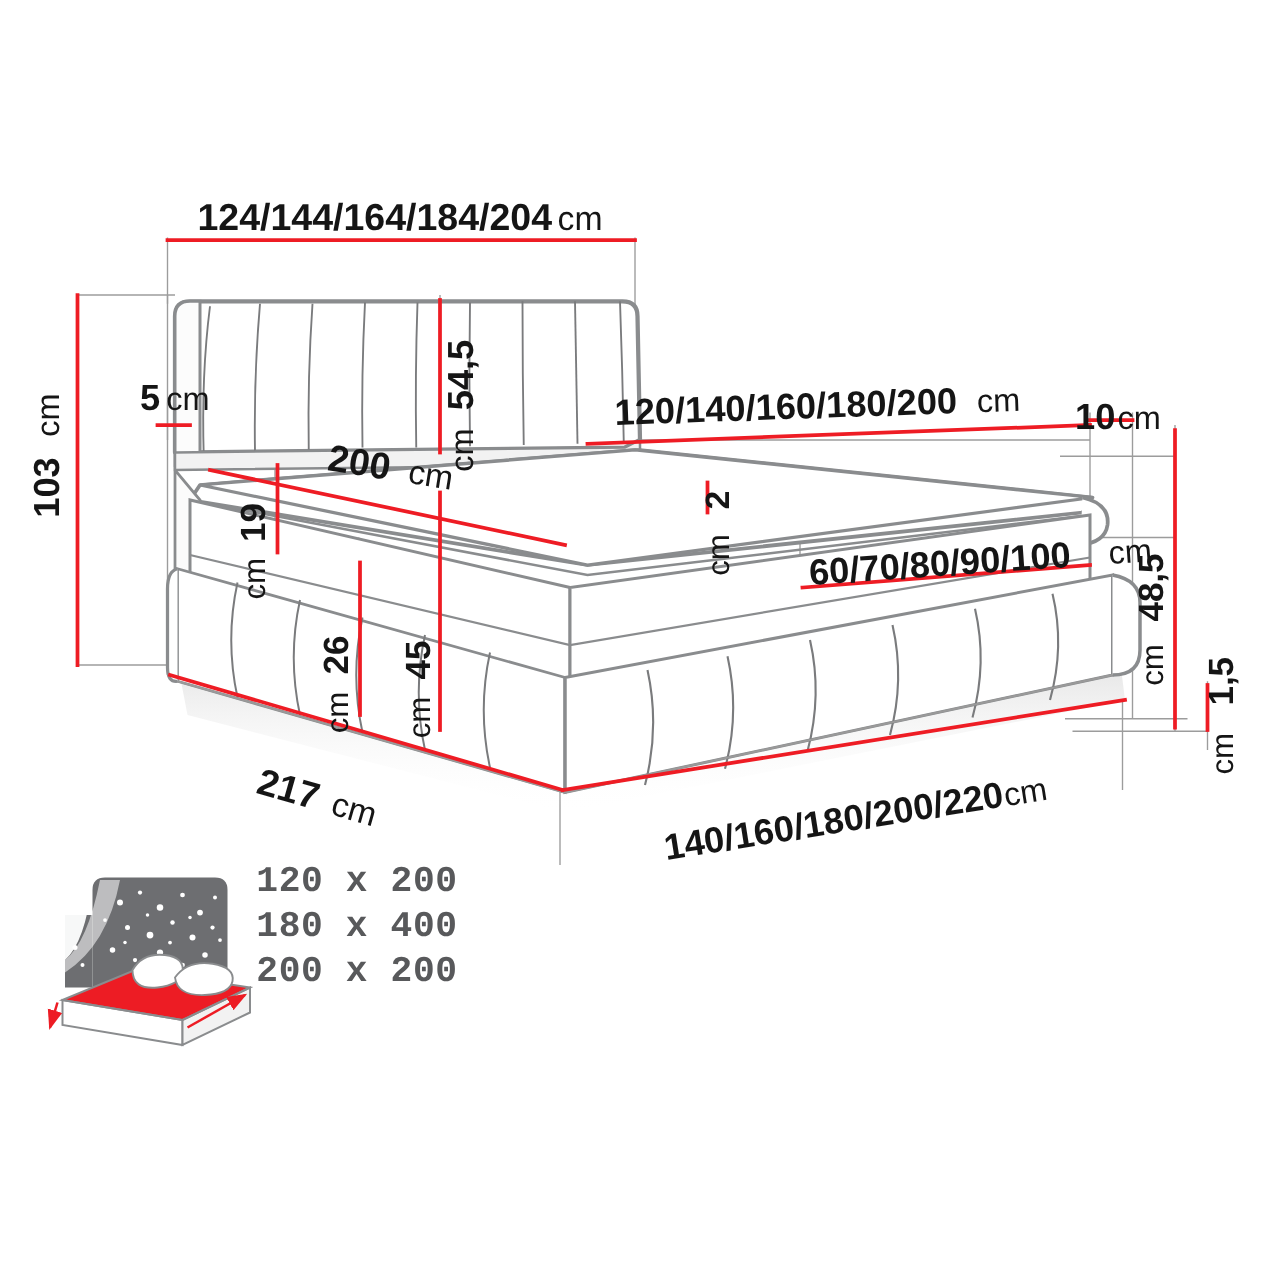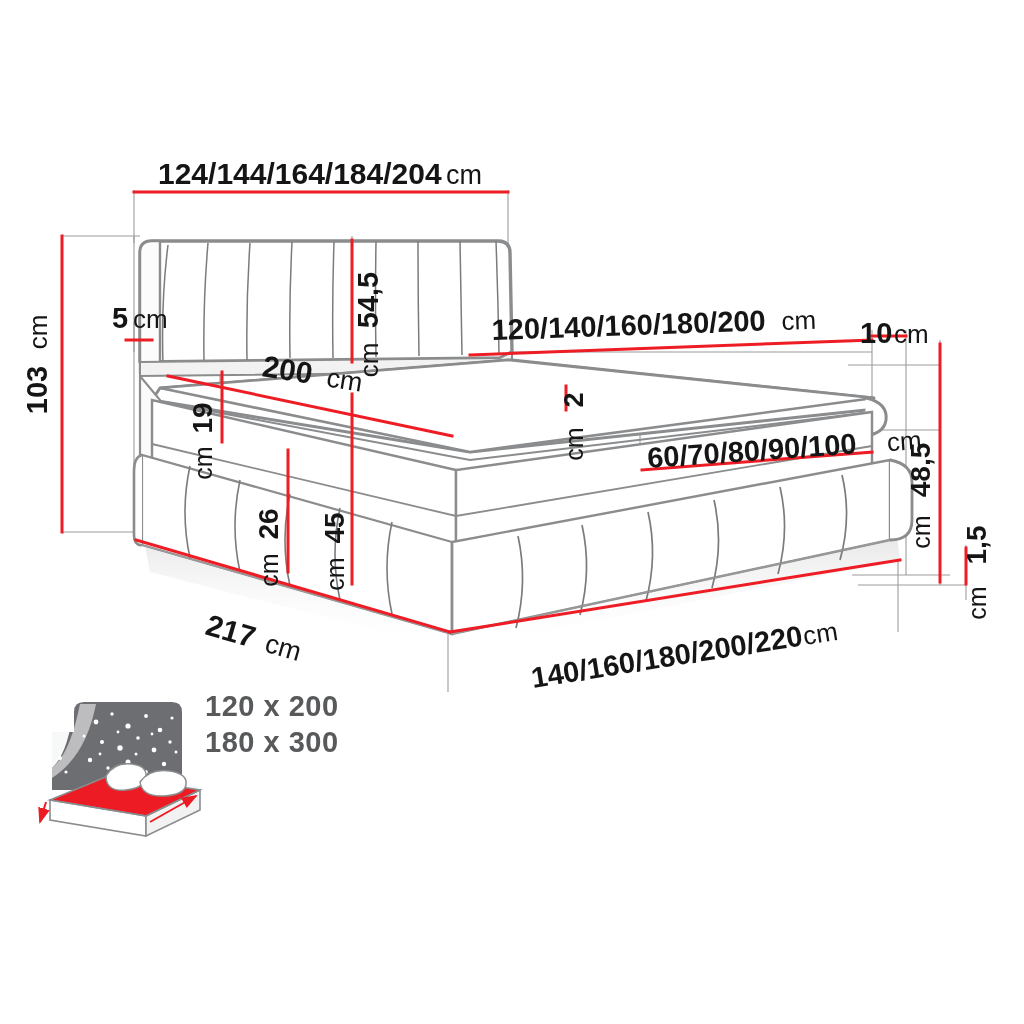--- a/index.html
+++ b/index.html
@@ -34,21 +34,21 @@
   .unit {
     font-weight: normal;
   }
   .size-list {
     position: absolute;
     left: 205px;
     top: 688px;
     width: 420px;
   }
   .size-row {
-    font-family: Liberation Sans, sans-serif;
+    font-family: Liberation Mono, monospace;
     font-weight: bold;
     font-size: 29px;
     color: #58595b;
     line-height: 36px;
     letter-spacing: 0.5px;
     white-space: nowrap;
   }
 </style>
 </head>
 <body>
@@ -351,16 +351,17 @@
 
       <g stroke="#ed1c24" stroke-width="2" fill="none">
         <path d="M46,802 L40,822" marker-end="url(#arrR)"></path>
         <path d="M150,822 L196,796" marker-end="url(#arrR)"></path>
       </g>
     </g>
   </svg>
 
   <div class="size-list">
     <div class="size-row">120 x 200</div>
-    <div class="size-row">180 x 300</div>
+    <div class="size-row">180 x 400</div>
+    <div class="size-row">200 x 200</div>
   </div>
 
 </div>
 
 </body></html>

